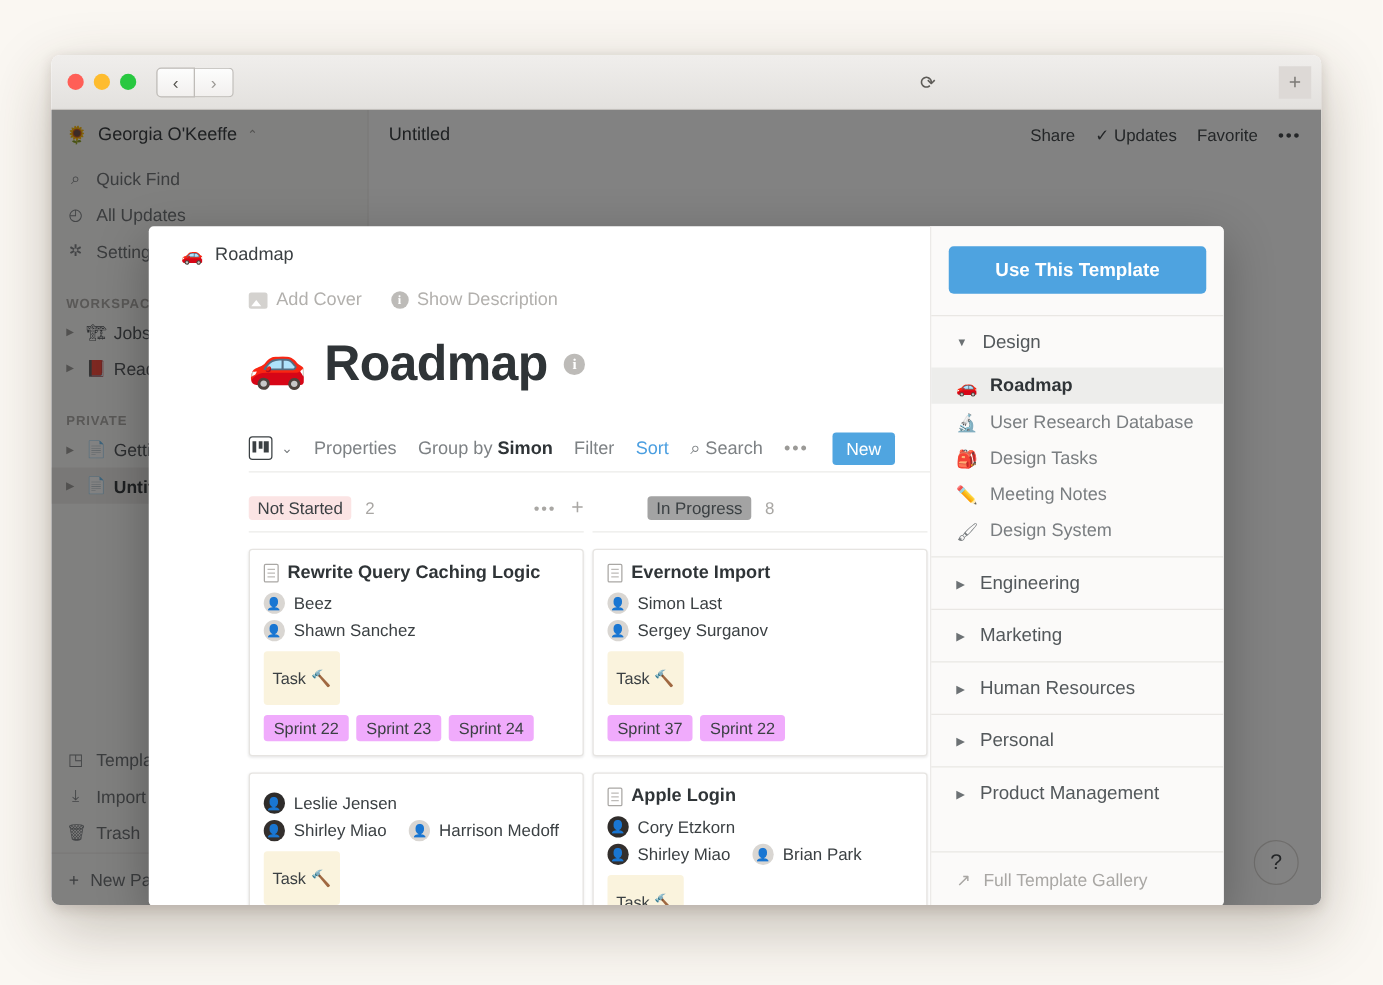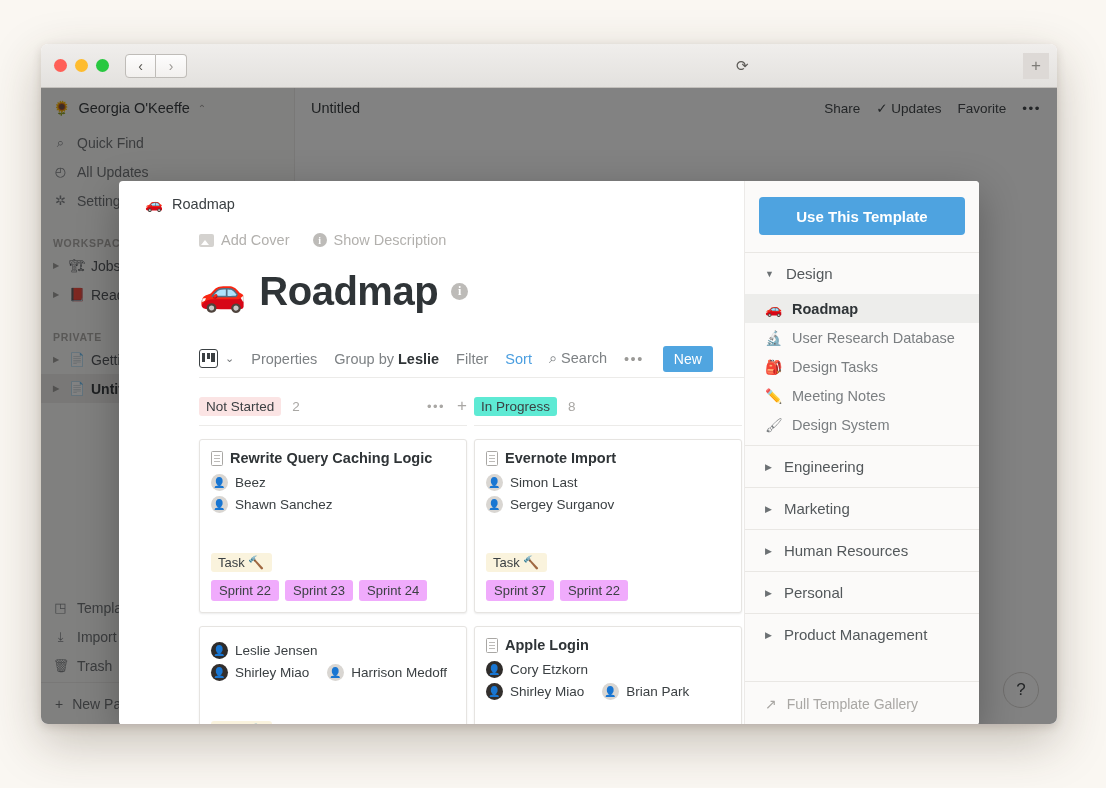--- a/index.html
+++ b/index.html
@@ -255,21 +255,21 @@
   .col-head {
     display: flex; align-items: center; gap: 11px;
     height: 30px; padding-bottom: 9px;
     border-bottom: 1px solid #ecebe9;
   }
   .chip {
     font-size: 13.5px; padding: 2px 7px; border-radius: 3px;
     color: #3b4043;
   }
   .chip.notstarted { background: #fbe4e4; }
-  .chip.inprogress { background: #5eead4; }
+  .chip.inprogress { background: #a3a3a3; margin-left: 44px; }
   .col-count { font-size: 13.5px; color: #a9a7a4; }
   .col-actions { margin-left: auto; display: flex; align-items: center; gap: 12px; color: #a9a7a4; }
   .col-actions .dots { letter-spacing: 1.5px; font-size: 13px;}
   .col-actions .plus { font-size: 17px; }
 
   .card {
     margin-top: 13px;
     background: #fff;
     border: 1px solid #e6e4e1;
     border-radius: 3px;
@@ -300,22 +300,22 @@
   .avatar {
     width: 17px; height: 17px; border-radius: 50%;
     flex: none; font-size: 10px;
     display: flex; align-items: center; justify-content: center;
     color: #fff; overflow: hidden; position: relative;
     background: #d9d6d2;
   }
   .tags { display: flex; gap: 6px; flex-wrap: wrap; margin-top: 8px; }
   .tag-task {
     background: #faf3dd; color: #3b4043; font-size: 13px;
-    padding: 2px 7px; border-radius: 3px;
-    display: inline-flex; align-items: center; gap: 4px; margin-top: 32px;
+    padding: 14px 7px; border-radius: 3px;
+    display: inline-flex; align-items: center; gap: 4px;
   }
   .tag-sprint {
     background: #f0abfc; color: #3b4043; font-size: 13px;
     padding: 3px 8px; border-radius: 3px;
   }
 
   
   #modal-right {
     width: 235px; flex: none;
     background: #fbfaf9;
@@ -493,21 +493,21 @@
           </div>
 
           <div id="toolbar">
             <span class="board-icon">
                 <i></i>
                 <i></i>
                 <i></i>
               </span>
             <span class="caret">⌄</span>
             <span class="tb-item">Properties</span>
-            <span class="tb-item"><span>Group by </span><b>Leslie</b></span>
+            <span class="tb-item"><span>Group by </span><b>Simon</b></span>
             <span class="tb-item">Filter</span>
             <span class="tb-sort">Sort</span>
             <span class="tb-item">⌕ <span>Search</span></span>
             <span class="tb-dots">•••</span>
             <span id="newbtn">New</span>
           </div>
 
           <div id="board">
 
             <div class="col">

